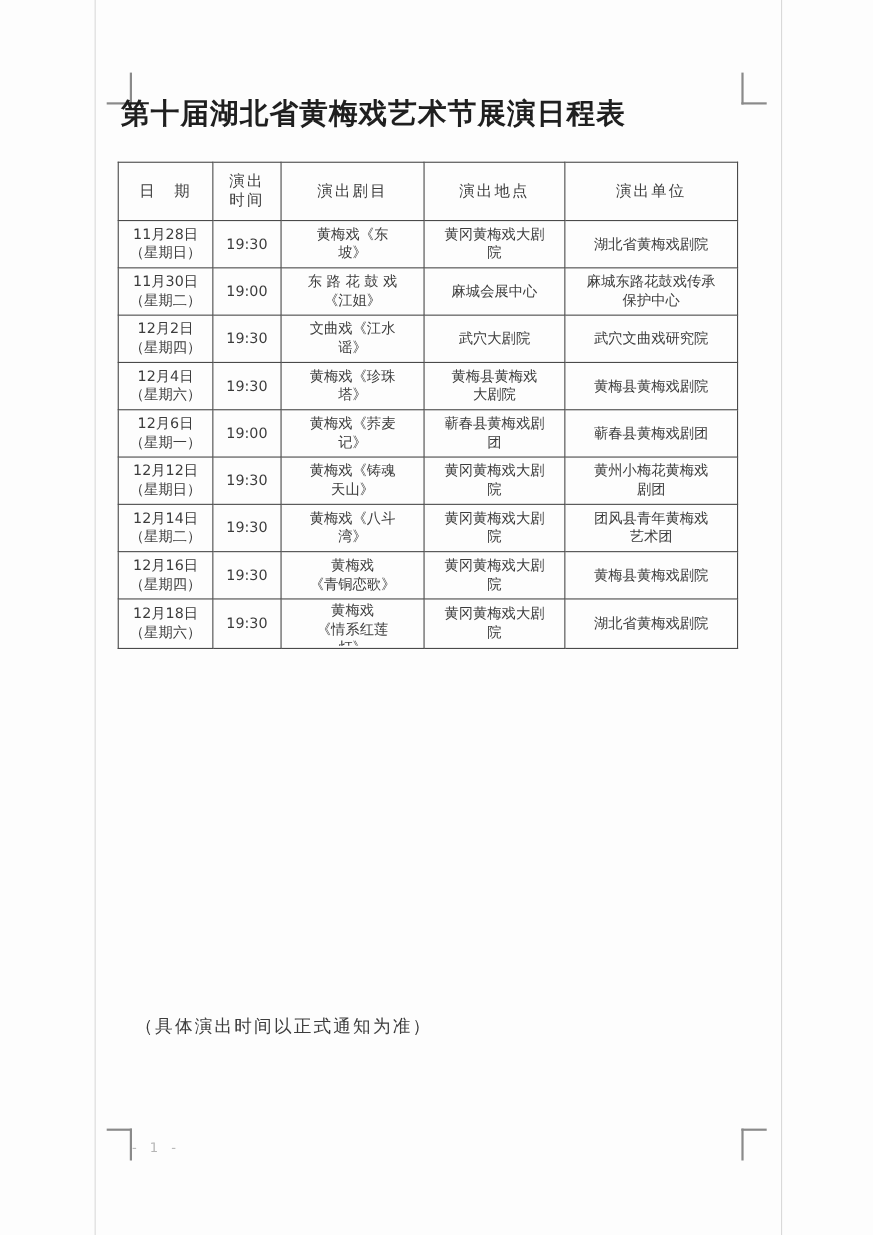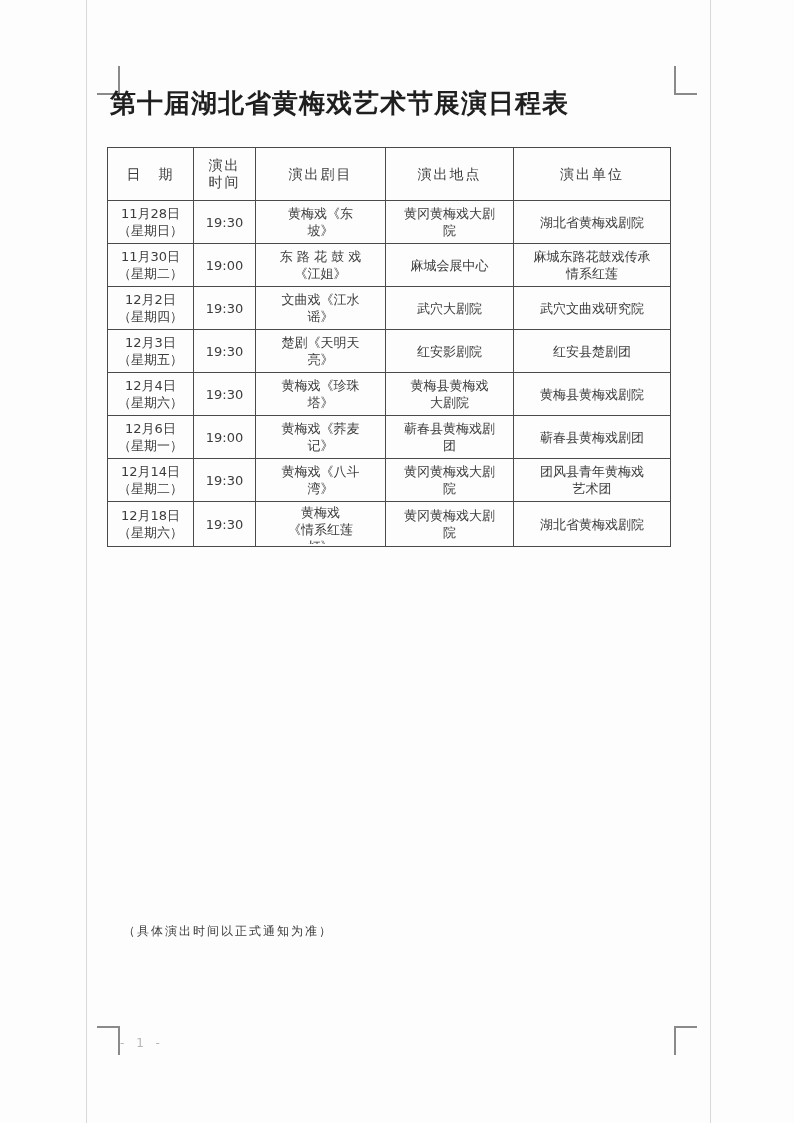--- a/index.html
+++ b/index.html
@@ -40,21 +40,21 @@
     padding:2px 2px;
     white-space:pre-line;
     line-height:17px;
   }
   .schedule th{height:48px;font-size:14px;font-weight:normal;letter-spacing:2px;}
   .schedule td{height:38px;}
   .prog{white-space:pre-line;margin:0 auto;}
   .prog.clipped{max-height:40px;overflow:hidden;}
   .note{
     position:absolute;left:123px;top:923px;
-    font-size:12px;color:#3c3c3c;letter-spacing:2px;
+    font-size:16px;color:#3c3c3c;letter-spacing:2px;
   }
 </style>
 </head>
 <body>
 
 <div class="edge left"></div>
 <div class="edge right"></div>
 
 <div class="mark tl"></div>
 <div class="mark tr"></div>
@@ -97,42 +97,33 @@
 
 
   <tr>
     <td>11月30日
 （星期二）</td>
     <td>19:00</td>
     <td><div class="prog">东 路 花 鼓 戏
 《江姐》</div></td>
     <td>麻城会展中心</td>
     <td>麻城东路花鼓戏传承
-情系红莲</td>
+保护中心</td>
   </tr>
 
   <tr>
     <td>12月2日
 （星期四）</td>
     <td>19:30</td>
     <td><div class="prog">文曲戏《江水
 谣》</div></td>
     <td>武穴大剧院</td>
     <td>武穴文曲戏研究院</td>
   </tr>
 
-  <tr>
-    <td>12月3日
-（星期五）</td>
-    <td>19:30</td>
-    <td><div class="prog">楚剧《天明天
-亮》</div></td>
-    <td>红安影剧院</td>
-    <td>红安县楚剧团</td>
-  </tr>
 
   <tr>
     <td>12月4日
 （星期六）</td>
     <td>19:30</td>
     <td><div class="prog">黄梅戏《珍珠
 塔》</div></td>
     <td>黄梅县黄梅戏
 大剧院</td>
     <td>黄梅县黄梅戏剧院</td>
@@ -144,34 +135,55 @@
 （星期一）</td>
     <td>19:00</td>
     <td><div class="prog">黄梅戏《荞麦
 记》</div></td>
     <td>蕲春县黄梅戏剧
 团</td>
     <td>蕲春县黄梅戏剧团</td>
   </tr>
 
 
+  <tr>
+    <td>12月12日
+（星期日）</td>
+    <td>19:30</td>
+    <td><div class="prog">黄梅戏《铸魂
+天山》</div></td>
+    <td>黄冈黄梅戏大剧
+院</td>
+    <td>黄州小梅花黄梅戏
+剧团</td>
+  </tr>
 
   <tr>
     <td>12月14日
 （星期二）</td>
     <td>19:30</td>
     <td><div class="prog">黄梅戏《八斗
 湾》</div></td>
     <td>黄冈黄梅戏大剧
 院</td>
     <td>团风县青年黄梅戏
 艺术团</td>
   </tr>
 
 
+  <tr>
+    <td>12月16日
+（星期四）</td>
+    <td>19:30</td>
+    <td><div class="prog">黄梅戏
+《青铜恋歌》</div></td>
+    <td>黄冈黄梅戏大剧
+院</td>
+    <td>黄梅县黄梅戏剧院</td>
+  </tr>
 
   <tr>
     <td>12月18日
 （星期六）</td>
     <td>19:30</td>
     <td><div class="prog clipped">黄梅戏
 《情系红莲
 灯》</div></td>
     <td>黄冈黄梅戏大剧
 院</td>

